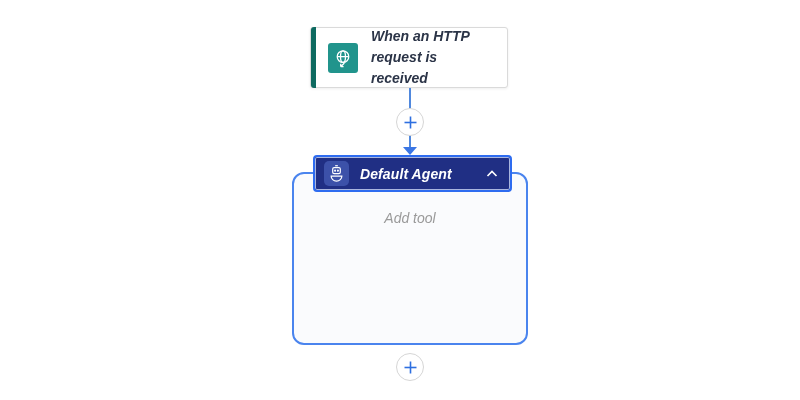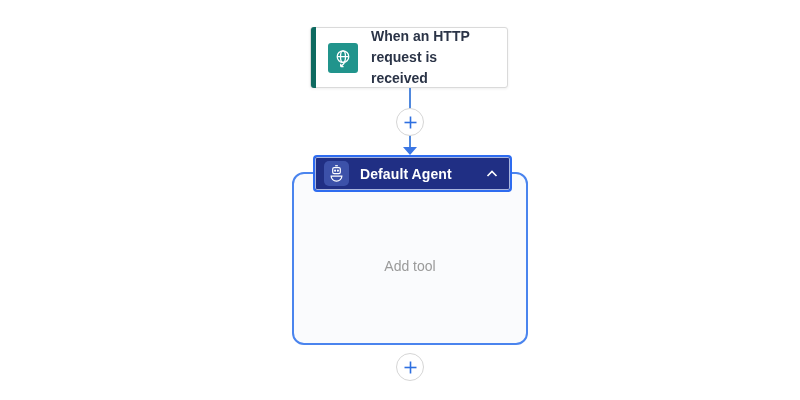--- a/index.html
+++ b/index.html
@@ -5,21 +5,21 @@
   :root{
     --canvasBg:#ffffff; --triggerBorder:#dadada; --triggerStripe:#0e6a60;
     --triggerIconBg:#21948c; --triggerText:#2b3447; --connectorBlue:#5088dd;
     --connectorArrow:#3b76e4; --plusBlue:#2e6fe0; --plusBorder:#d6d6d6;
     --headerBg:#202f84; --headerSelBorder:#2e6cf0; --agentIconTile:#3c51a9;
     --containerBorder:#4a84ee; --containerBg:#fafbfd; --addToolGray:#9a9a9a;
   }
   *{margin:0;padding:0;box-sizing:border-box;}
   html,body{width:800px;height:400px;overflow:hidden;}
   body{font-family:"Liberation Sans","DejaVu Sans",sans-serif;background:var(--canvasBg);}
-  .canvas{position:relative;width:800px;height:400px;background:var(--canvasBg);}
+  .canvas{position:relative;width:800px;height:400px;background:var(--canvasBg);font-style:italic;}
 
   
   .trigger-card{position:absolute;left:310px;top:27px;width:198px;height:61px;
     background:#fff;border:1px solid var(--triggerBorder);border-radius:3px;
     box-shadow:0 1px 3px rgba(0,0,0,.07);display:flex;align-items:center;
     gap:13px;padding:0 12px 0 17px;cursor:pointer;}
   .trigger-stripe{position:absolute;left:0;top:-1px;bottom:-1px;width:5px;
     background:var(--triggerStripe);border-radius:3px 0 0 3px;}
   .trigger-icon{width:30px;height:30px;border-radius:3px;background:var(--triggerIconBg);
     display:flex;align-items:center;justify-content:center;flex:0 0 auto;}
@@ -40,21 +40,21 @@
   .plus-btn svg{stroke:var(--plusBlue);stroke-width:1.6;fill:none;}
   .plus-insert{left:396px;top:108px;width:28px;height:28px;}
   .plus-addtool{left:394px;top:255px;width:31px;height:31px;}
   .plus-bottom{left:396px;top:353px;width:28px;height:28px;}
 
   
   .agent-container{position:absolute;left:292px;top:172px;width:236px;height:173px;
     border:2px solid var(--containerBorder);border-radius:12px;
     background:var(--containerBg);z-index:1;}
   .add-tool-label{position:absolute;left:0;right:0;top:36px;text-align:center;
-    font-size:14px;color:var(--addToolGray);margin-top:48px;}
+    font-size:14px;color:var(--addToolGray);}
 
   
   .agent-header{position:absolute;left:313px;top:155px;width:199px;height:37px;
     background:var(--headerBg);border:2px solid var(--headerSelBorder);
     border-radius:4px;box-shadow:inset 0 0 0 1px rgba(205,216,245,.8);
     display:flex;align-items:center;gap:11px;padding:16px 9px;z-index:3;cursor:pointer;}
   .agent-icon-tile{width:25px;height:25px;border-radius:5px;background:var(--agentIconTile);
     display:flex;align-items:center;justify-content:center;flex:0 0 auto;}
   .agent-title{flex:1;color:#fff;font-size:14px;font-weight:700;letter-spacing:.1px;}
   .collapse-btn{background:none;border:none;width:18px;height:18px;display:flex;

